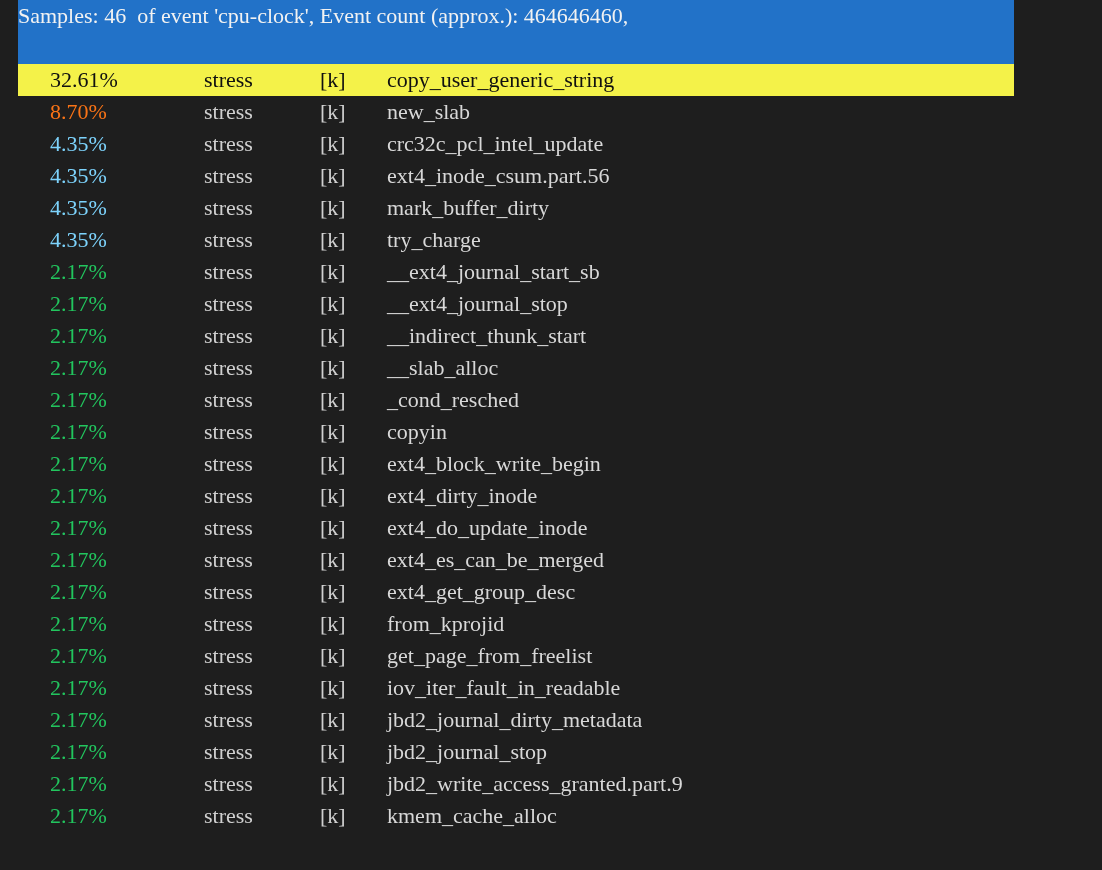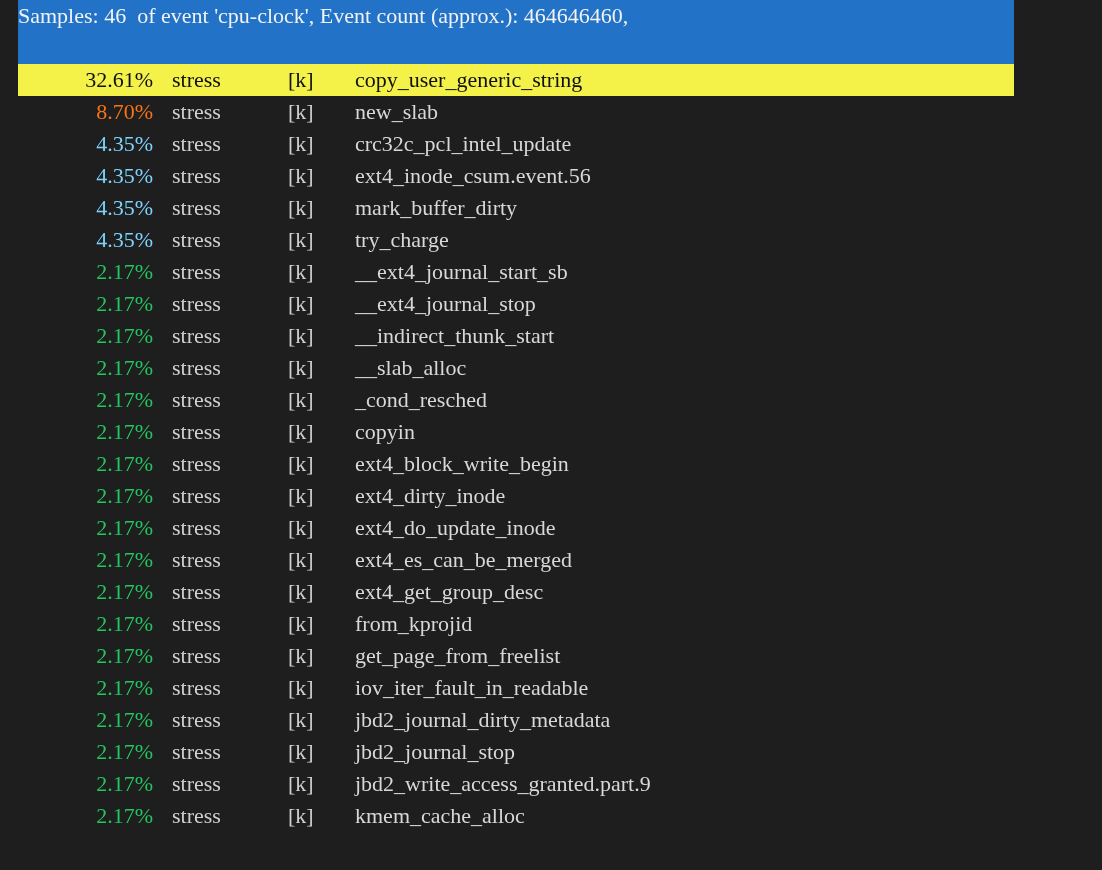--- a/index.html
+++ b/index.html
@@ -55,21 +55,22 @@
     overflow: hidden;
     color: #d0d0d0;
   }
   .row.selected {
     background: #f4f249;
     color: #101010;
   }
   .cell-overhead {
     display: inline-block;
     width: 135px;
-    text-align: right;
+    text-align: left;
+    margin-left: 32px;
   }
   .cell-comm {
     display: inline-block;
     width: 135px;
     text-align: left;
     padding-left: 19px;
     box-sizing: border-box;
   }
   .cell-dso {
     display: inline-block;
@@ -101,21 +102,21 @@
     <div class="hdr hdr-line1">Samples: 46  of event 'cpu-clock', Event count (approx.): 464646460,</div>
 
     <div class="hdr hdr-line2">
       
     </div>
 
     <div class="rows" id="rows">
         <div class="row selected"><span class="cell-overhead pct-sel">32.61%</span><span class="cell-comm comm-sel">stress</span><span class="cell-dso dso-sel">[k]</span><span class="cell-sym sym-sel">copy_user_generic_string</span></div>
         <div class="row"><span class="cell-overhead pct-hot">8.70%</span><span class="cell-comm comm">stress</span><span class="cell-dso dso">[k]</span><span class="cell-sym sym">new_slab</span></div>
         <div class="row"><span class="cell-overhead pct-warm">4.35%</span><span class="cell-comm comm">stress</span><span class="cell-dso dso">[k]</span><span class="cell-sym sym">crc32c_pcl_intel_update</span></div>
-        <div class="row"><span class="cell-overhead pct-warm">4.35%</span><span class="cell-comm comm">stress</span><span class="cell-dso dso">[k]</span><span class="cell-sym sym">ext4_inode_csum.event.56</span></div>
+        <div class="row"><span class="cell-overhead pct-warm">4.35%</span><span class="cell-comm comm">stress</span><span class="cell-dso dso">[k]</span><span class="cell-sym sym">ext4_inode_csum.part.56</span></div>
         <div class="row"><span class="cell-overhead pct-warm">4.35%</span><span class="cell-comm comm">stress</span><span class="cell-dso dso">[k]</span><span class="cell-sym sym">mark_buffer_dirty</span></div>
         <div class="row"><span class="cell-overhead pct-warm">4.35%</span><span class="cell-comm comm">stress</span><span class="cell-dso dso">[k]</span><span class="cell-sym sym">try_charge</span></div>
         <div class="row"><span class="cell-overhead pct-cool">2.17%</span><span class="cell-comm comm">stress</span><span class="cell-dso dso">[k]</span><span class="cell-sym sym">__ext4_journal_start_sb</span></div>
         <div class="row"><span class="cell-overhead pct-cool">2.17%</span><span class="cell-comm comm">stress</span><span class="cell-dso dso">[k]</span><span class="cell-sym sym">__ext4_journal_stop</span></div>
         <div class="row"><span class="cell-overhead pct-cool">2.17%</span><span class="cell-comm comm">stress</span><span class="cell-dso dso">[k]</span><span class="cell-sym sym">__indirect_thunk_start</span></div>
         <div class="row"><span class="cell-overhead pct-cool">2.17%</span><span class="cell-comm comm">stress</span><span class="cell-dso dso">[k]</span><span class="cell-sym sym">__slab_alloc</span></div>
         <div class="row"><span class="cell-overhead pct-cool">2.17%</span><span class="cell-comm comm">stress</span><span class="cell-dso dso">[k]</span><span class="cell-sym sym">_cond_resched</span></div>
         <div class="row"><span class="cell-overhead pct-cool">2.17%</span><span class="cell-comm comm">stress</span><span class="cell-dso dso">[k]</span><span class="cell-sym sym">copyin</span></div>
         <div class="row"><span class="cell-overhead pct-cool">2.17%</span><span class="cell-comm comm">stress</span><span class="cell-dso dso">[k]</span><span class="cell-sym sym">ext4_block_write_begin</span></div>
         <div class="row"><span class="cell-overhead pct-cool">2.17%</span><span class="cell-comm comm">stress</span><span class="cell-dso dso">[k]</span><span class="cell-sym sym">ext4_dirty_inode</span></div>

